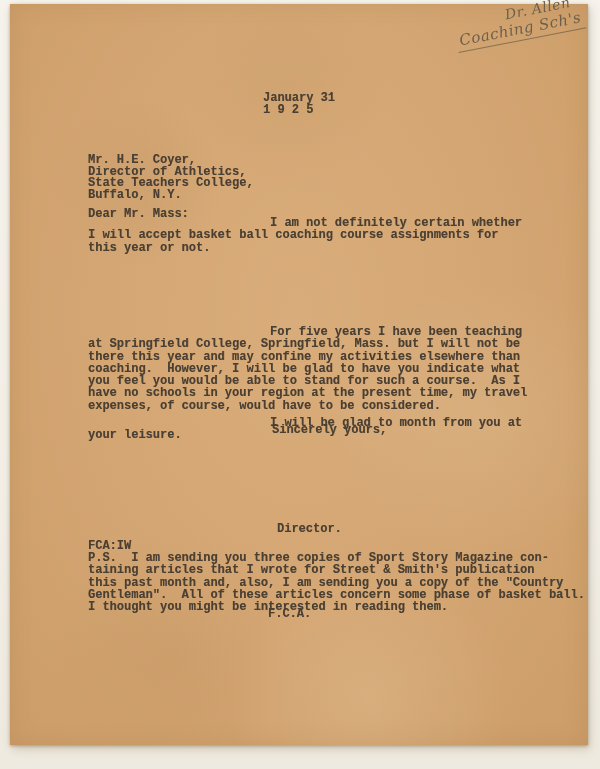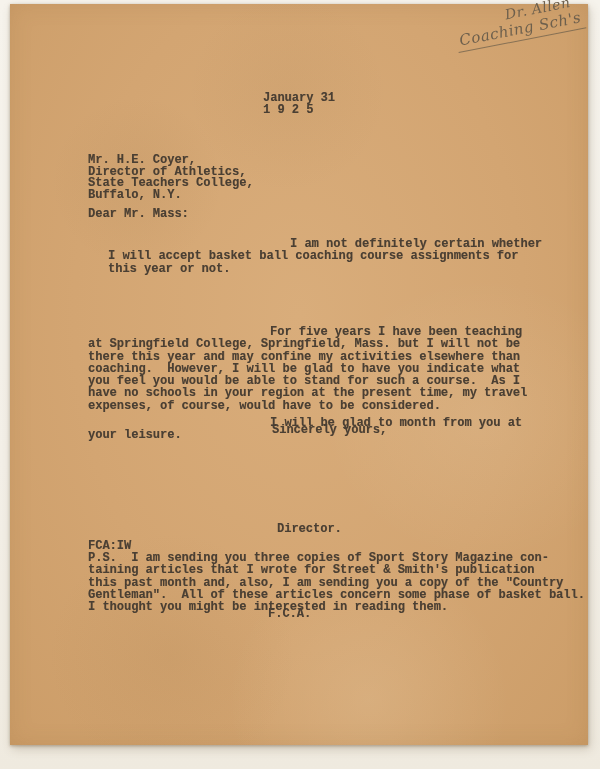--- a/index.html
+++ b/index.html
@@ -98,21 +98,21 @@
 
     <div class="tw" style="left:253px; top:88px;"><span>January 31</span><br><span>1 9 2 5</span></div>
 
     <div class="tw addr" style="left:78px; top:151px;">Mr. H.E. Coyer,
 Director of Athletics,
 State Teachers College,
 Buffalo, N.Y.</div>
 
     <div class="tw" style="left:78px; top:204px;">Dear Mr. Mass:</div>
 
-    <div class="tw indent" style="left:78px; top:234px;margin-left:20px;">I am not definitely certain whether
+    <div class="tw indent" style="left:78px; top:213px;">I am not definitely certain whether
 I will accept basket ball coaching course assignments for
 this year or not.</div>
 
 
     <div class="tw indent" style="left:78px; top:322px;font-family:Liberation Mono, monospace;">For five years I have been teaching
 at Springfield College, Springfield, Mass. but I will not be
 there this year and may confine my activities elsewhere than
 coaching.  However, I will be glad to have you indicate what
 you feel you would be able to stand for such a course.  As I
 have no schools in your region at the present time, my travel

